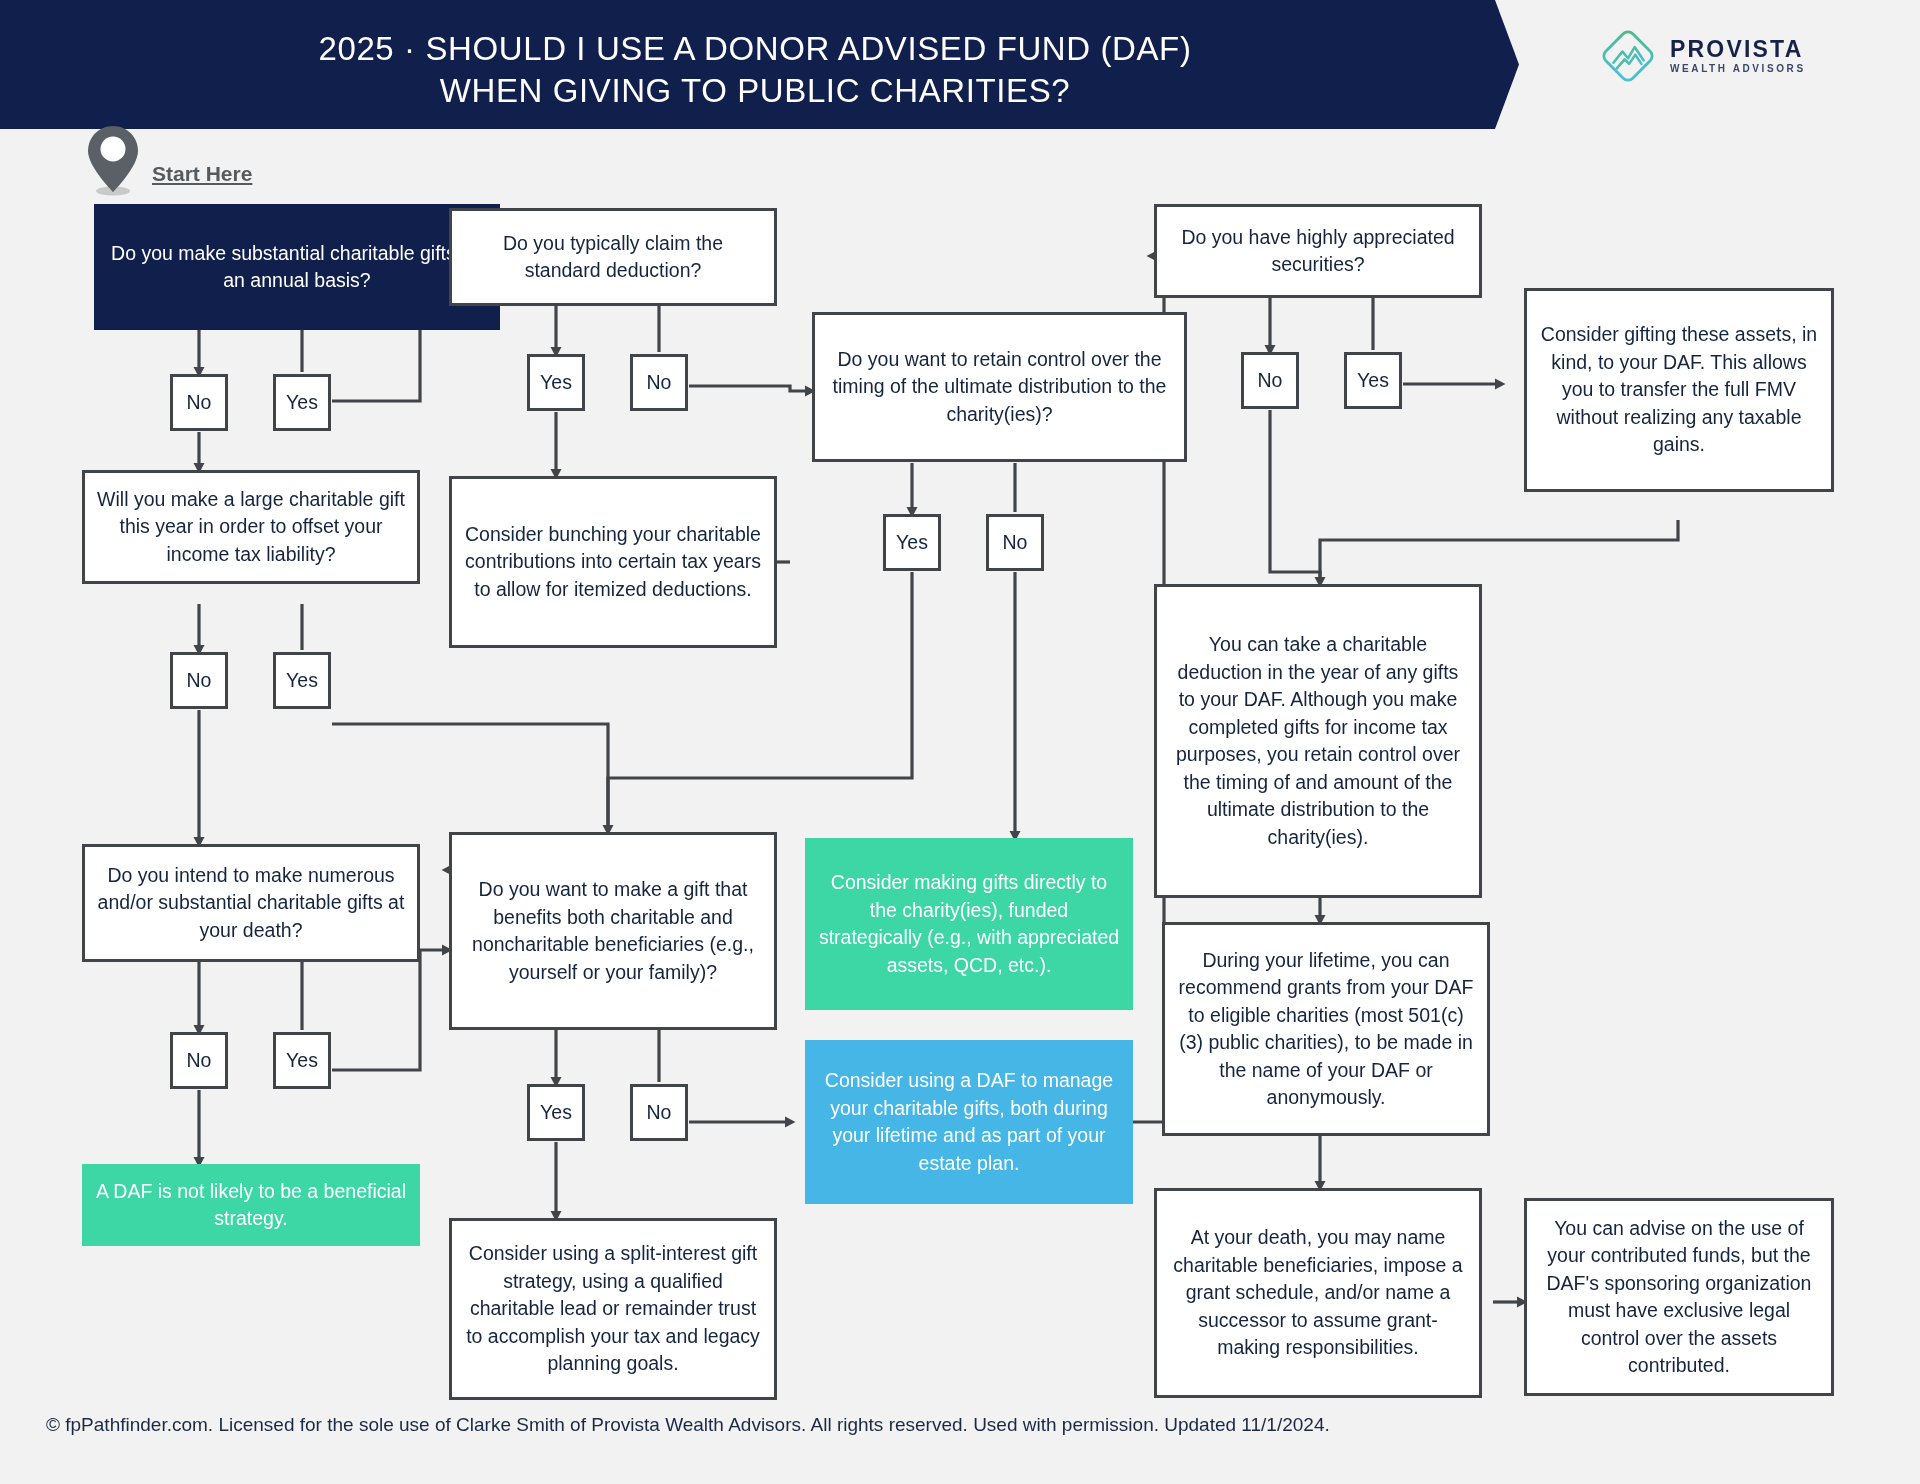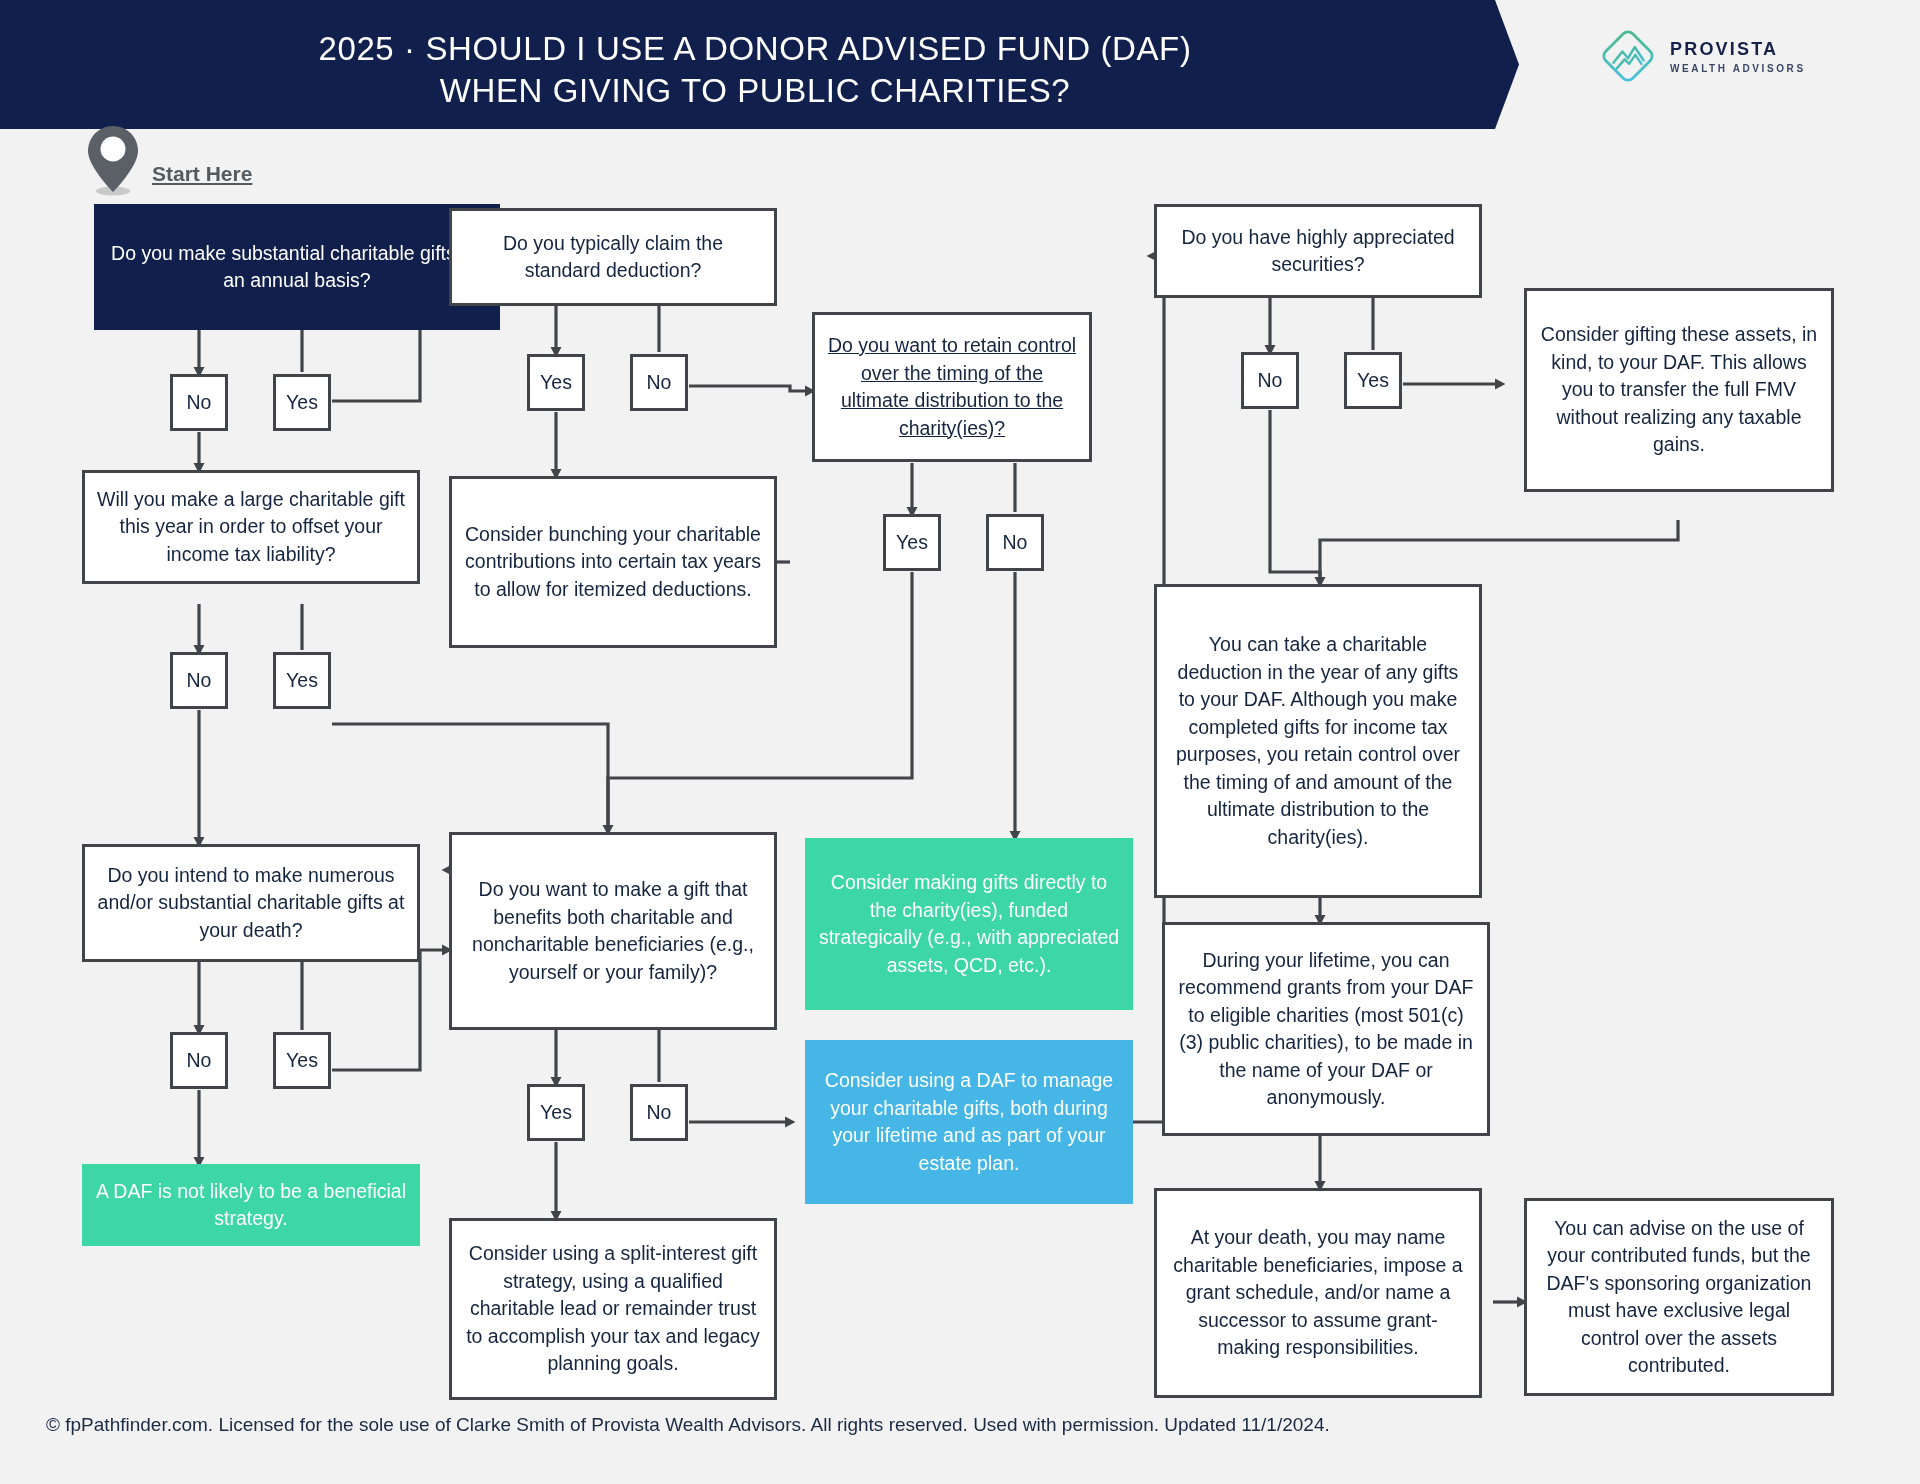--- a/index.html
+++ b/index.html
@@ -27,21 +27,21 @@
     font-size: 33px; line-height: 42px; letter-spacing: 0.6px;
     font-weight: 400;
   }
   #logo-wrap {
     position: absolute; left: 1600px; top: 28px;
     display: flex; align-items: center; gap: 14px;
   }
   #logo-mark { width: 56px; height: 56px; }
   #logo-text { display: flex; flex-direction: column; justify-content: center; }
   #logo-name {
-    font-size: 18px; font-weight: bold; letter-spacing: 2.2px; color: #17224a;
+    font-size: 23px; font-weight: bold; letter-spacing: 2.2px; color: #17224a;
     line-height: 25px;
   }
   #logo-sub {
     font-size: 10px; font-weight: bold; letter-spacing: 2.6px; color: #3a4766;
     line-height: 14px;
   }
 
   
   #start-pin { position: absolute; left: 86px; top: 124px; width: 54px; height: 72px; }
   #start-label {
@@ -247,21 +247,21 @@
     <span>Yes</span>
   </div>
   <div class="yn" style="left:630px; top:1084px;">
     <span>No</span>
   </div>
 
   <div class="node q" style="left:449px; top:1218px; width:328px; height:182px;">
     <span>Consider using a split-interest gift strategy, using a qualified charitable lead or remainder trust to accomplish your tax and legacy planning goals.</span>
   </div>
 
-  <div class="node q" style="left:812px; top:312px; width:280px; height:150px;text-decoration:underline;">
+  <div class="node q" style="left:812px; top:312px; width:375px; height:150px;">
     <span>Do you want to retain control over the timing of the ultimate distribution to the charity(ies)?</span>
   </div>
   <div class="yn" style="left:883px; top:514px;">
     <span>Yes</span>
   </div>
   <div class="yn" style="left:986px; top:514px;">
     <span>No</span>
   </div>
 
   <div class="node green" style="left:805px; top:838px; width:328px; height:172px;">

